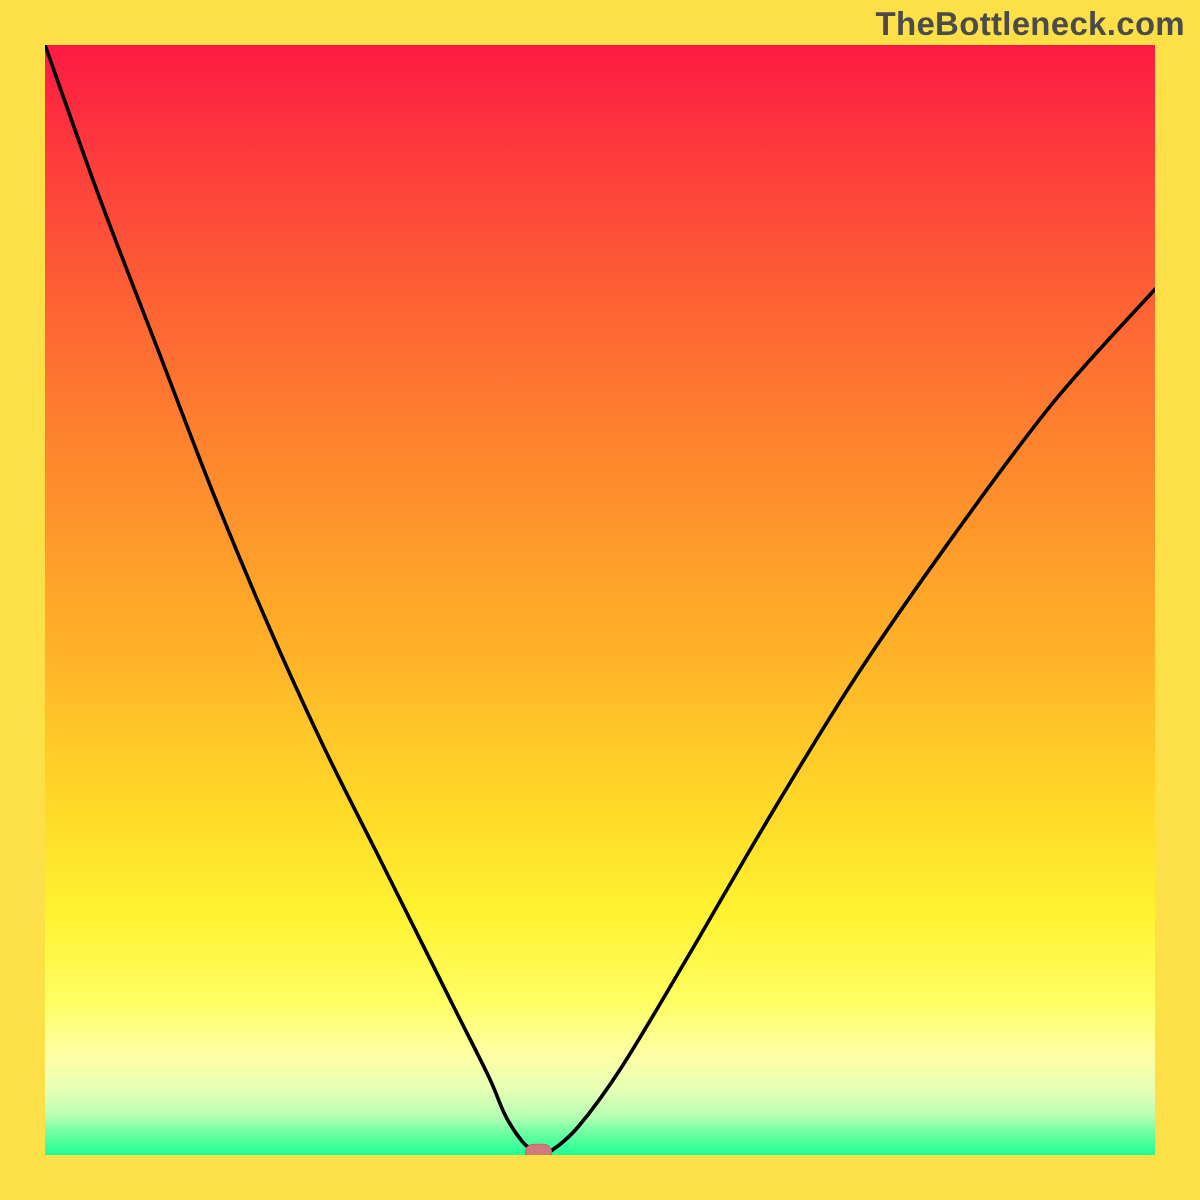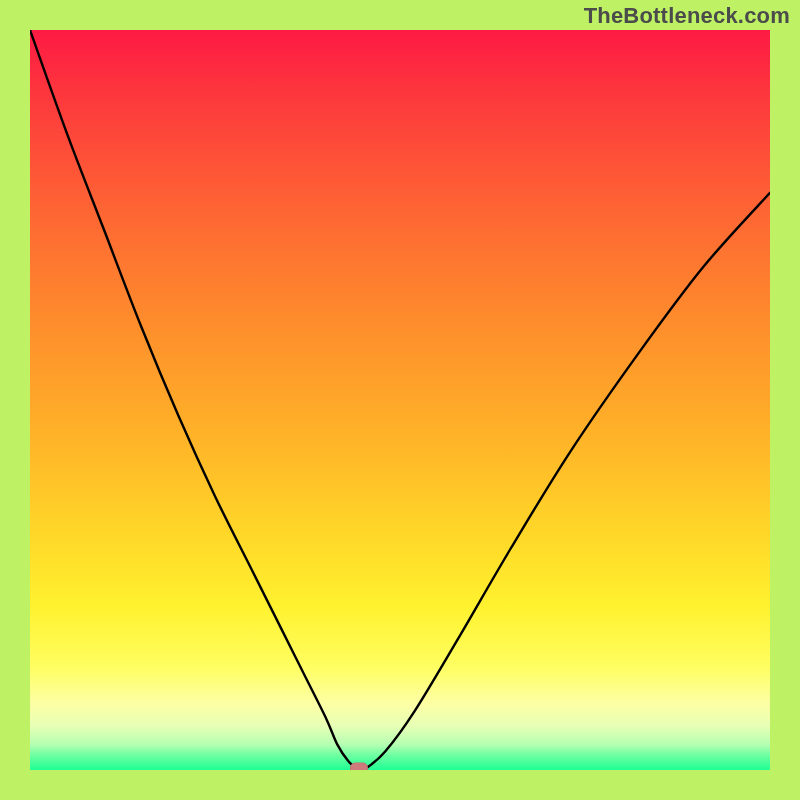--- a/index.html
+++ b/index.html
@@ -8,21 +8,21 @@
     width: 800px;
     height: 800px;
     overflow: hidden;
     background: #000;
     font-family: Arial, Helvetica, sans-serif;
   }
   .frame {
     position: relative;
     width: 800px;
     height: 800px;
-    background: #bef264;
+    background: #fde047;
   }
   .watermark {
     position: absolute;
     top: 3px;
     right: 10px;
     color: #4b4b4b;
     font-size: 22px;
     font-weight: 600;
     letter-spacing: 0.2px;
     z-index: 4;

